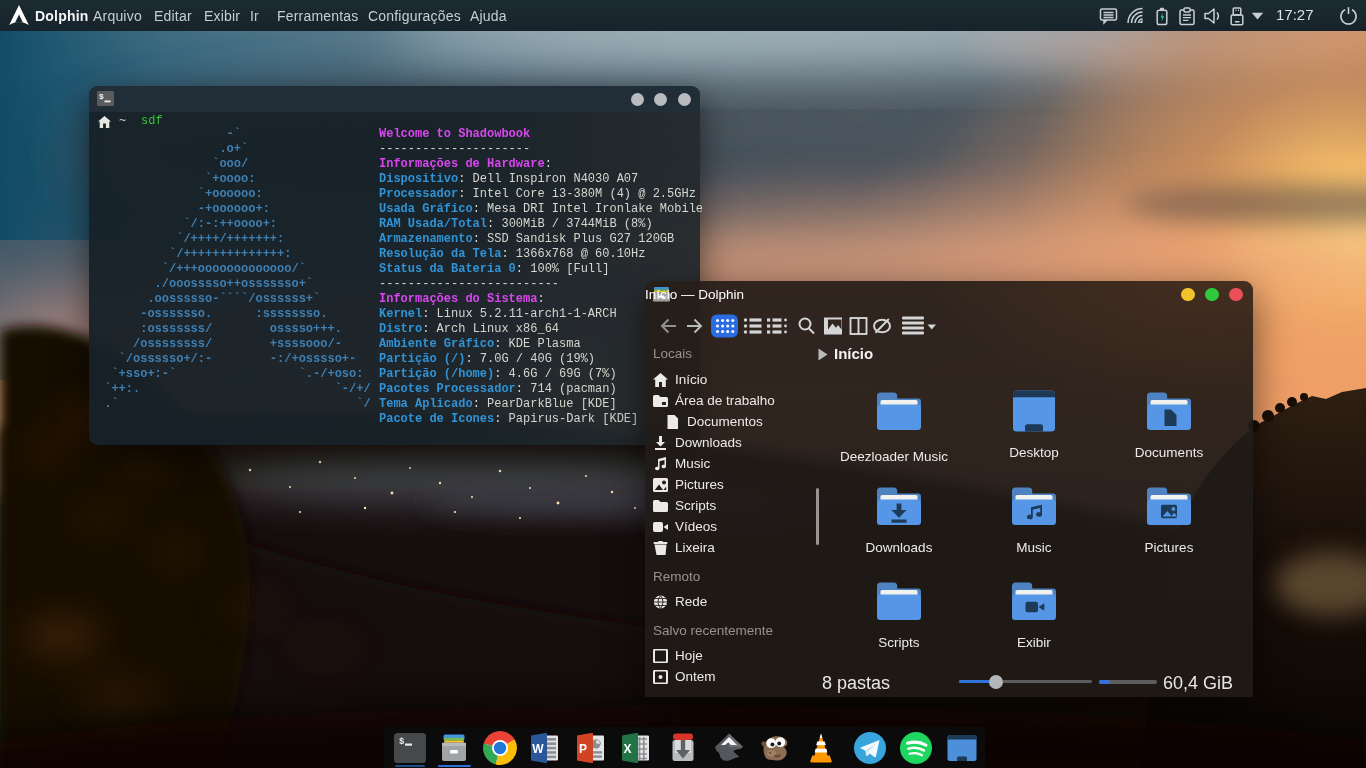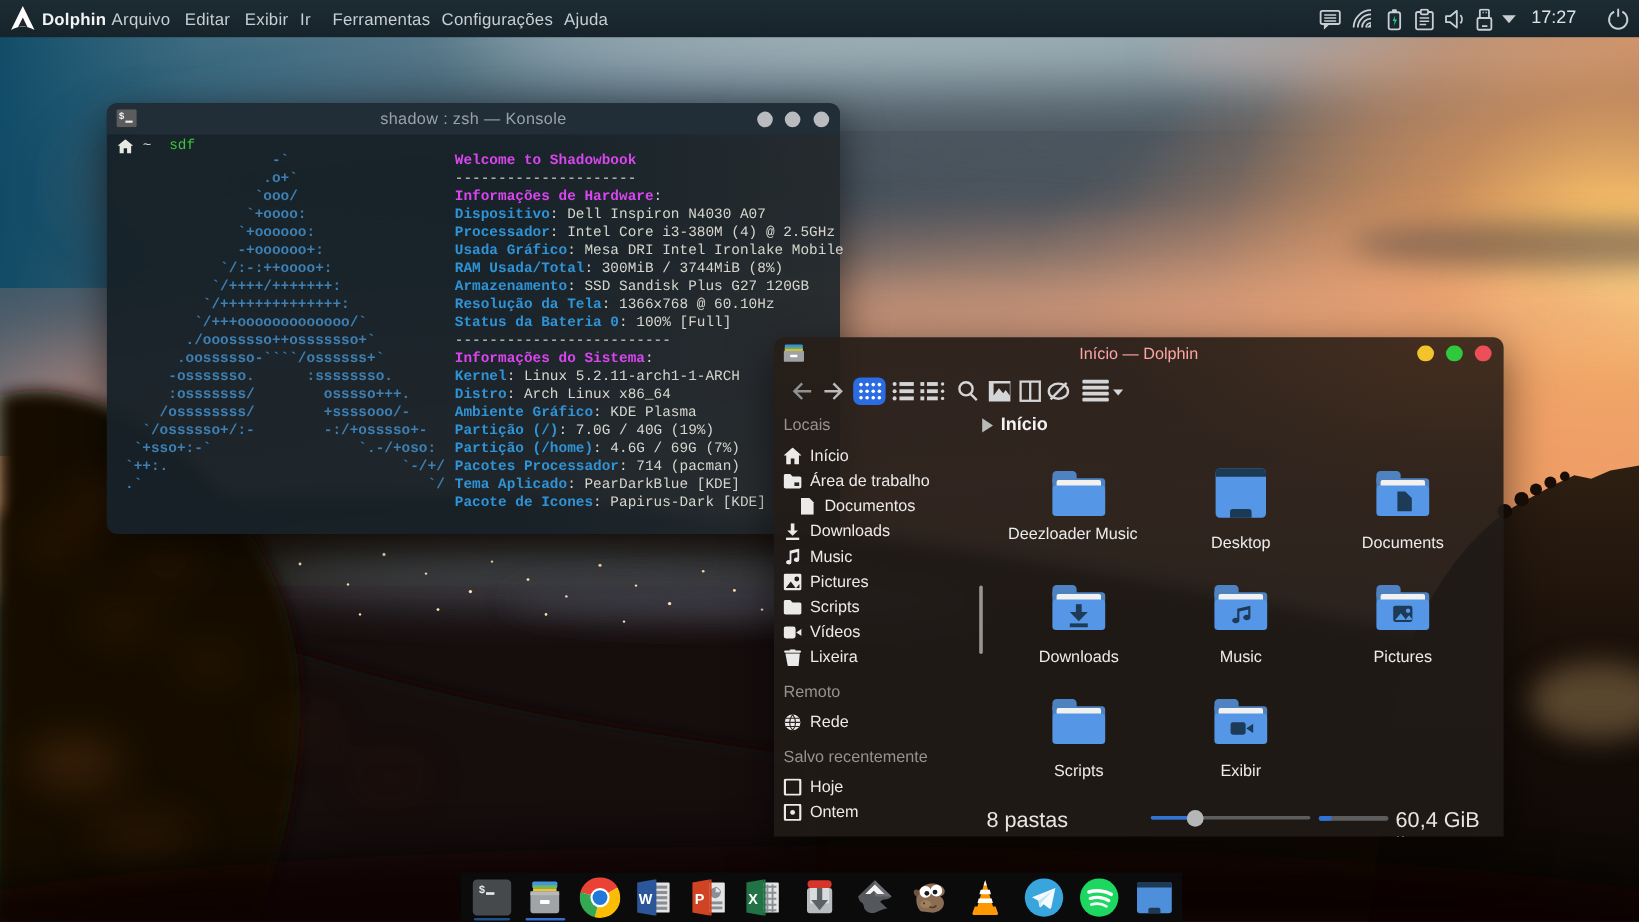--- a/index.html
+++ b/index.html
@@ -271,21 +271,20 @@
 <b class="l">Pacotes Processador</b>: 714 (pacman)
 <b class="l">Tema Aplicado</b>: PearDarkBlue [KDE]
 <b class="l">Pacote de Icones</b>: Papirus-Dark [KDE]</pre>
 </div>
     <div id="ktitle">
       <svg style="position:absolute;left:8px;top:5px" width="17" height="15" viewBox="0 0 17 15">
         <rect width="17" height="15" rx="1.5" fill="#5c5c5e"></rect>
         <text x="2" y="8" font-family="Liberation Mono,monospace" font-size="8" font-weight="bold" fill="#f0f0f0">$</text>
         <rect x="7.5" y="9.5" width="6" height="1.8" fill="#f0f0f0"></rect>
       </svg>
-      <span class="t">shadow : zsh — Konsole</span>
     </div>
 <div class="kbtn" style="left:541.5px"></div>
     <div class="kbtn" style="left:564.5px"></div>
     <div class="kbtn" style="left:588.5px"></div>
 </div>
 <div id="dolphin">
     <svg width="0" height="0" style="position:absolute">
       <defs>
 <g id="fbase">
           <path d="M3 8 a3.5 3.5 0 0 1 3.5 -3.5 h13.2 a3.5 3.5 0 0 1 3.5 3.5 v6 H3 Z" fill="#4e82c0"></path>
@@ -331,21 +330,21 @@
 </defs>
     </svg>
 <div id="dtint"></div>
 <svg style="position:absolute;left:8px;top:5px" width="17" height="16" viewBox="0 0 17 16">
       <rect x="1" y="1" width="15" height="5" rx="1" fill="#3d8fd6"></rect>
       <rect x="1" y="3.4" width="15" height="1.6" fill="#6cb04e"></rect>
       <rect x="1" y="5" width="15" height="1.6" fill="#e8c630"></rect>
       <rect x="0" y="6.2" width="17" height="9.3" rx="1" fill="#9fa1a2"></rect>
       <rect x="5.5" y="9.6" width="6" height="2.2" rx="0.6" fill="#fff"></rect>
     </svg>
-<div style="position:absolute;width:100%;text-align:center;top:6px;font-size:13.5px;color:#fca5a5">Início — Dolphin</div>
+<div style="position:absolute;width:100%;text-align:left;top:6px;font-size:13.5px;color:#ffffff">Início — Dolphin</div>
 <div class="wbtn" style="left:536px;top:6.5px;background:#f2c32a"></div>
 <div class="wbtn" style="left:560px;top:6.5px;background:#30c83c"></div>
 <div class="wbtn" style="left:584px;top:6.5px;background:#ec4f58"></div>
 
 <svg style="position:absolute;left:14px;top:31px" width="300" height="28" viewBox="0 0 300 28" fill="none">
 <g stroke="#8f9193" stroke-width="2">
         <path d="M17 14 H3.5 M9.5 7.5 L3 14 l6.5 6.5"></path>
       </g>
 <g stroke="#b8babc" stroke-width="2">
         <path d="M28 14 H41.5 M35.5 7.5 L42 14 l-6.5 6.5"></path>
@@ -455,21 +454,21 @@
       </svg>Hoje</div>
 <div class="item" style="left:8px;top:388px"><svg width="15" height="14" viewBox="0 0 15 14">
         <rect x="1" y="0.5" width="13" height="13" rx="1.5" fill="none" stroke="#eceae8" stroke-width="2"></rect>
         <circle cx="7.5" cy="7" r="2" fill="#eceae8"></circle>
       </svg>Ontem</div>
 <div style="position:absolute;left:171px;top:207px;width:2.5px;height:57px;background:#98948f;border-radius:2px"></div>
 
 <svg class="ficon" style="left:229px;top:107px" viewBox="0 0 50 45">
       <use href="#folder"></use>
     </svg>
-    <div class="flabel" style="left:184px;top:156px">Deezloader Music</div>
+    <div class="flabel" style="left:184px;top:168px">Deezloader Music</div>
 <svg class="ficon" style="left:364px;top:107px" viewBox="0 0 50 45">
       <use href="#desk"></use>
     </svg>
     <div class="flabel" style="left:324px;top:164px">Desktop</div>
 <svg class="ficon" style="left:499px;top:107px" viewBox="0 0 50 45">
       <use href="#f-doc"></use>
     </svg>
     <div class="flabel" style="left:459px;top:164px">Documents</div>
 <svg class="ficon" style="left:229px;top:202px" viewBox="0 0 50 45">
       <use href="#f-down"></use>

